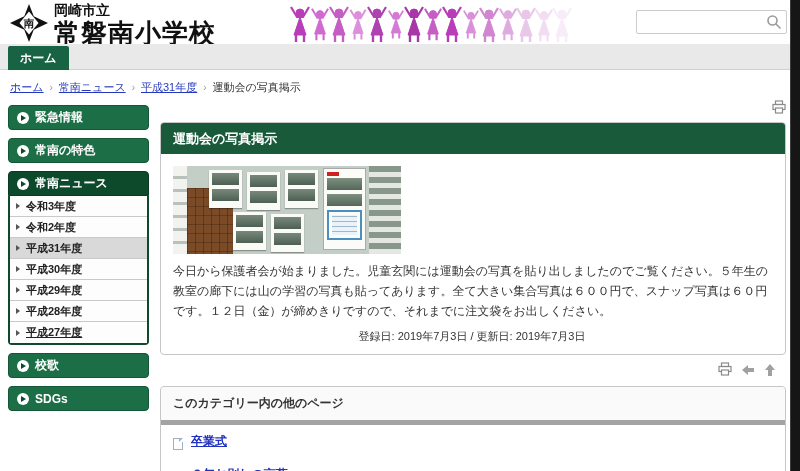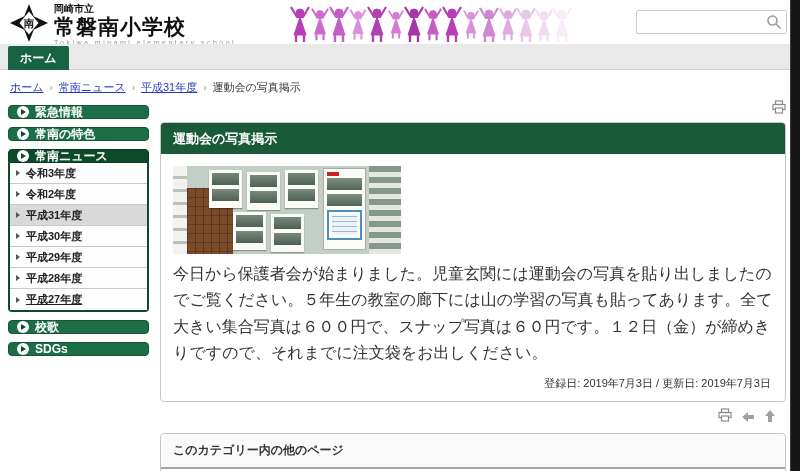--- a/index.html
+++ b/index.html
@@ -4,22 +4,22 @@
 <style>
   * { margin:0; padding:0; box-sizing:border-box; }
   html,body { width:800px; height:471px; overflow:hidden;
     font-family:"Liberation Sans","DejaVu Sans",sans-serif; background:#fff; }
 
   
   .header { position:absolute; left:0; top:0; width:800px; height:44px; background:#fff; }
   .logo { position:absolute; left:10px; top:2px; display:flex; align-items:flex-start; }
   .emblem { width:38px; height:38px; margin-top:2px; }
   .logo-text { margin-left:6px; }
-  .affiliation { font-size:10px; font-weight:bold; color:#111; }
-  .school-name { font-size:21px; font-weight:bold; color:#111; letter-spacing:1px; line-height:1.05; }
+  .affiliation { font-size:14px; font-weight:bold; color:#111; }
+  .school-name { font-size:26px; font-weight:bold; color:#111; letter-spacing:1px; line-height:1.05; }
   .school-en { font-size:7px; color:#999; letter-spacing:2.5px; margin-top:1px; }
   .banner { position:absolute; left:288px; top:2px; width:285px; height:40px; }
   .search-wrap { position:absolute; left:636px; top:10px; width:151px; height:24px; }
   .search-input { width:100%; height:100%; border:1px solid #ccc; border-radius:2px;
     padding:2px 24px 2px 8px; font-size:12px; background:#fff; }
   .search-icon { position:absolute; right:5px; top:4px; width:16px; height:16px; }
 
   
   .navbar { position:absolute; left:0; top:44px; width:800px; height:26px;
     background:#e9e9e9; border-bottom:1px solid #cfcfcf; }
@@ -29,21 +29,21 @@
 
   
   .breadcrumb { position:absolute; left:10px; top:80px; font-size:11px; color:#333;
     display:flex; align-items:center; gap:6px; }
   .crumb-link { color:#2438bb; text-decoration:underline; cursor:pointer; }
   .crumb-sep { color:#999; font-size:10px; }
   .crumb-current { color:#333; }
 
   
   .sidebar { position:absolute; left:8px; top:105px; width:141px; }
-  .side-btn { height:14px; margin-bottom:8px; background:#1b6e45; border:1px solid #145636;
+  .side-btn { height:25px; margin-bottom:8px; background:#1b6e45; border:1px solid #145636;
     border-radius:4px; color:#fff; font-size:12px; font-weight:bold;
     display:flex; align-items:center; padding:0 8px; cursor:pointer; }
   .side-btn.active { background:#0d4a2c; border-color:#0a3a22; margin-bottom:0;
     border-radius:4px 4px 0 0; }
   .bullet { width:12px; height:12px; background:#fff; border-radius:50%;
     margin-right:6px; position:relative; flex:0 0 12px; }
   .bullet::after { content:""; position:absolute; left:4px; top:3px;
     border-left:5px solid #0d4a2c; border-top:3px solid transparent; border-bottom:3px solid transparent; }
   .subnav { border:2px solid #0d4a2c; border-top:none; border-radius:0 0 4px 4px;
     margin-bottom:8px; background:#000000; }
@@ -57,22 +57,22 @@
 
   
   .main { position:absolute; left:160px; top:100px; width:626px; }
   .print-row-top { height:22px; display:flex; justify-content:flex-end; align-items:flex-start; }
   .icon-btn { cursor:pointer; display:inline-block; }
 
   .article-box { border:1px solid #c6c6c6; border-radius:4px; background:#fff; overflow:hidden; }
   .article-title { background:#185a39; color:#fff; font-size:13px; font-weight:bold;
     height:31px; display:flex; align-items:center; padding:0 12px; }
   .article-body { padding:12px 12px 8px 12px; }
-  .article-text { font-size:16px; line-height:1.65; color:#333; margin-top:8px;font-family:Liberation Mono, monospace; }
-  .date-row { text-align:right; font-size:11px; color:#333; padding:8px 2px 2px 0; }
+  .article-text { font-size:12px; line-height:1.65; color:#333; margin-top:8px; }
+  .date-row { text-align:center; font-size:11px; color:#333; padding:8px 2px 2px 0; }
 
   
   .photo { position:relative; width:228px; height:88px; background:#c3cec7; overflow:hidden; }
   .ph-papers-left { position:absolute; left:0; top:0; width:14px; height:88px;
     background:repeating-linear-gradient(180deg,#f2f2ee 0 10px,#b9c2ba 10px 13px); }
   .ph-door { position:absolute; left:14px; top:22px; width:46px; height:66px; background:#7b4a27;
     background-image:repeating-linear-gradient(90deg,rgba(0,0,0,.25) 0 1px,transparent 1px 8px),
       repeating-linear-gradient(180deg,rgba(0,0,0,.2) 0 1px,transparent 1px 9px); }
   .ph-sheet { position:absolute; width:33px; background:#fafaf6; box-shadow:0 1px 1px rgba(0,0,0,.3);
     padding:3px 3px; }
@@ -86,21 +86,21 @@
     background-clip:content-box; padding:3px; }
   .ph-grid { position:absolute; left:196px; top:0; width:32px; height:88px;
     background:repeating-linear-gradient(0deg,#e4e7e2 0 5px,#87988b 5px 11px),
       repeating-linear-gradient(90deg,rgba(255,255,255,.75) 0 2px,transparent 2px 8px); }
 
   .icons-row { height:31px; display:flex; justify-content:flex-end; align-items:center; gap:9px;
     padding-right:10px; }
 
   .related-box { border:1px solid #c6c6c6; border-radius:4px; background:#fff; }
   .related-title { font-size:12px; font-weight:bold; color:#333; padding:8px 12px;
-    border-bottom:2px solid #a3a3a3; background:#fafafa; border-radius:4px 4px 0 0; }
+    border-bottom:5px solid #a3a3a3; background:#fafafa; border-radius:4px 4px 0 0; }
   .related-link-row { display:flex; align-items:flex-end; padding:8px 12px; cursor:pointer;font-weight:bold; }
   .doc-icon { width:10px; height:12px; background:#fff; border:1px solid #9fb0c0; position:relative;
     margin-right:8px; flex:0 0 10px; }
   .doc-icon::after { content:""; position:absolute; right:-1px; top:-1px; width:0; height:0;
     border-top:4px solid #fff; border-left:4px solid #9fb0c0; transform:rotate(90deg); }
   .related-link { font-size:12px; color:#2232c0; text-decoration:underline; }
 
   
   .right-edge { position:absolute; right:0; top:0; width:10px; height:471px;
     background:#161616; border-left:1px solid #3c3c3c; }

